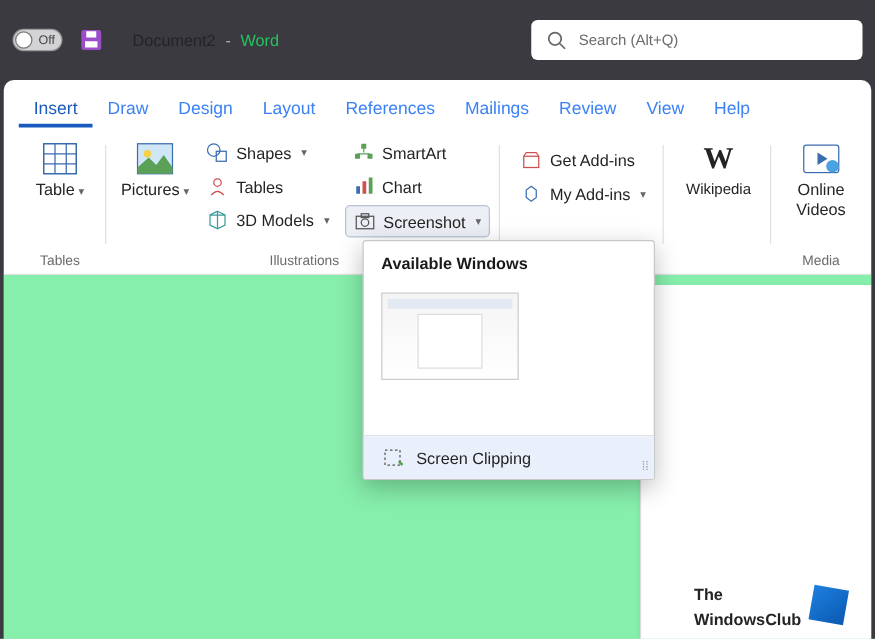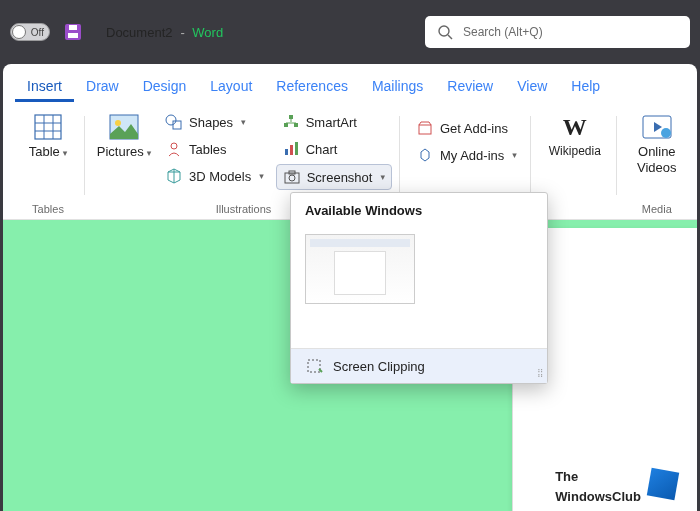--- a/index.html
+++ b/index.html
@@ -28,21 +28,21 @@
 .bigbtn .caret{font-size:9px;color:#666;margin-left:3px}
 .bigbtn-label{font-size:12px;text-align:center;line-height:1.2}
 .ico{width:30px;height:30px;display:flex;align-items:center;justify-content:center}
 .vstack{display:flex;flex-direction:column;gap:3px;padding-top:2px}
 .smallbtn{display:flex;align-items:center;gap:6px;padding:3px 6px;border-radius:4px;cursor:pointer;font-size:13px;white-space:nowrap}
 .smallbtn .caret{font-size:9px;color:#666;margin-left:2px}
 .smallbtn.pressed{background:#eceff5;border:1px solid #b8c2d6}
 .sm-ico{width:18px;height:18px;display:flex;align-items:center;justify-content:center}
 .doc-area{background:#86efac;height:305px;position:relative}
 .page{position:absolute;right:0;top:8px;width:185px;height:290px;background:#fff;border-left:1px solid #ddd;box-shadow:-2px 0 4px rgba(0,0,0,.05)}
-.dropdown{position:absolute;left:287px;top:128px;width:258px;background:#fff;border:1px solid #c8c8c8;border-radius:3px;box-shadow:0 6px 20px rgba(0,0,0,.25);z-index:10}
+.dropdown{position:absolute;left:287px;top:128px;width:234px;background:#fff;border:1px solid #c8c8c8;border-radius:3px;box-shadow:0 6px 20px rgba(0,0,0,.25);z-index:10}
 .dd-header{font-weight:700;font-size:13px;padding:10px 14px;color:#1a1a1a}
 .dd-thumbs{padding:6px 14px 16px;min-height:120px}
 .thumb{width:110px;height:70px;border:1px solid #ccc;background:linear-gradient(#f4f4f4,#fff);position:relative}
 .thumb::before{content:"";position:absolute;top:4px;left:4px;right:4px;height:8px;background:#e3e9f2}
 .thumb::after{content:"";position:absolute;top:16px;left:28px;width:50px;height:42px;background:#fff;border:1px solid #ddd}
 .dd-divider{height:1px;background:#e1e1e1;margin:0}
 .dd-item{display:flex;align-items:center;gap:10px;padding:8px 14px;background:#eaf0fb;cursor:pointer}
 .dd-resize{position:absolute;right:4px;bottom:4px;font-size:10px;color:#999}
 .watermark{position:absolute;right:20px;bottom:14px;display:flex;align-items:center;gap:8px}
 .watermark .txt{font-size:20px;font-weight:700;line-height:1;color:#000}

